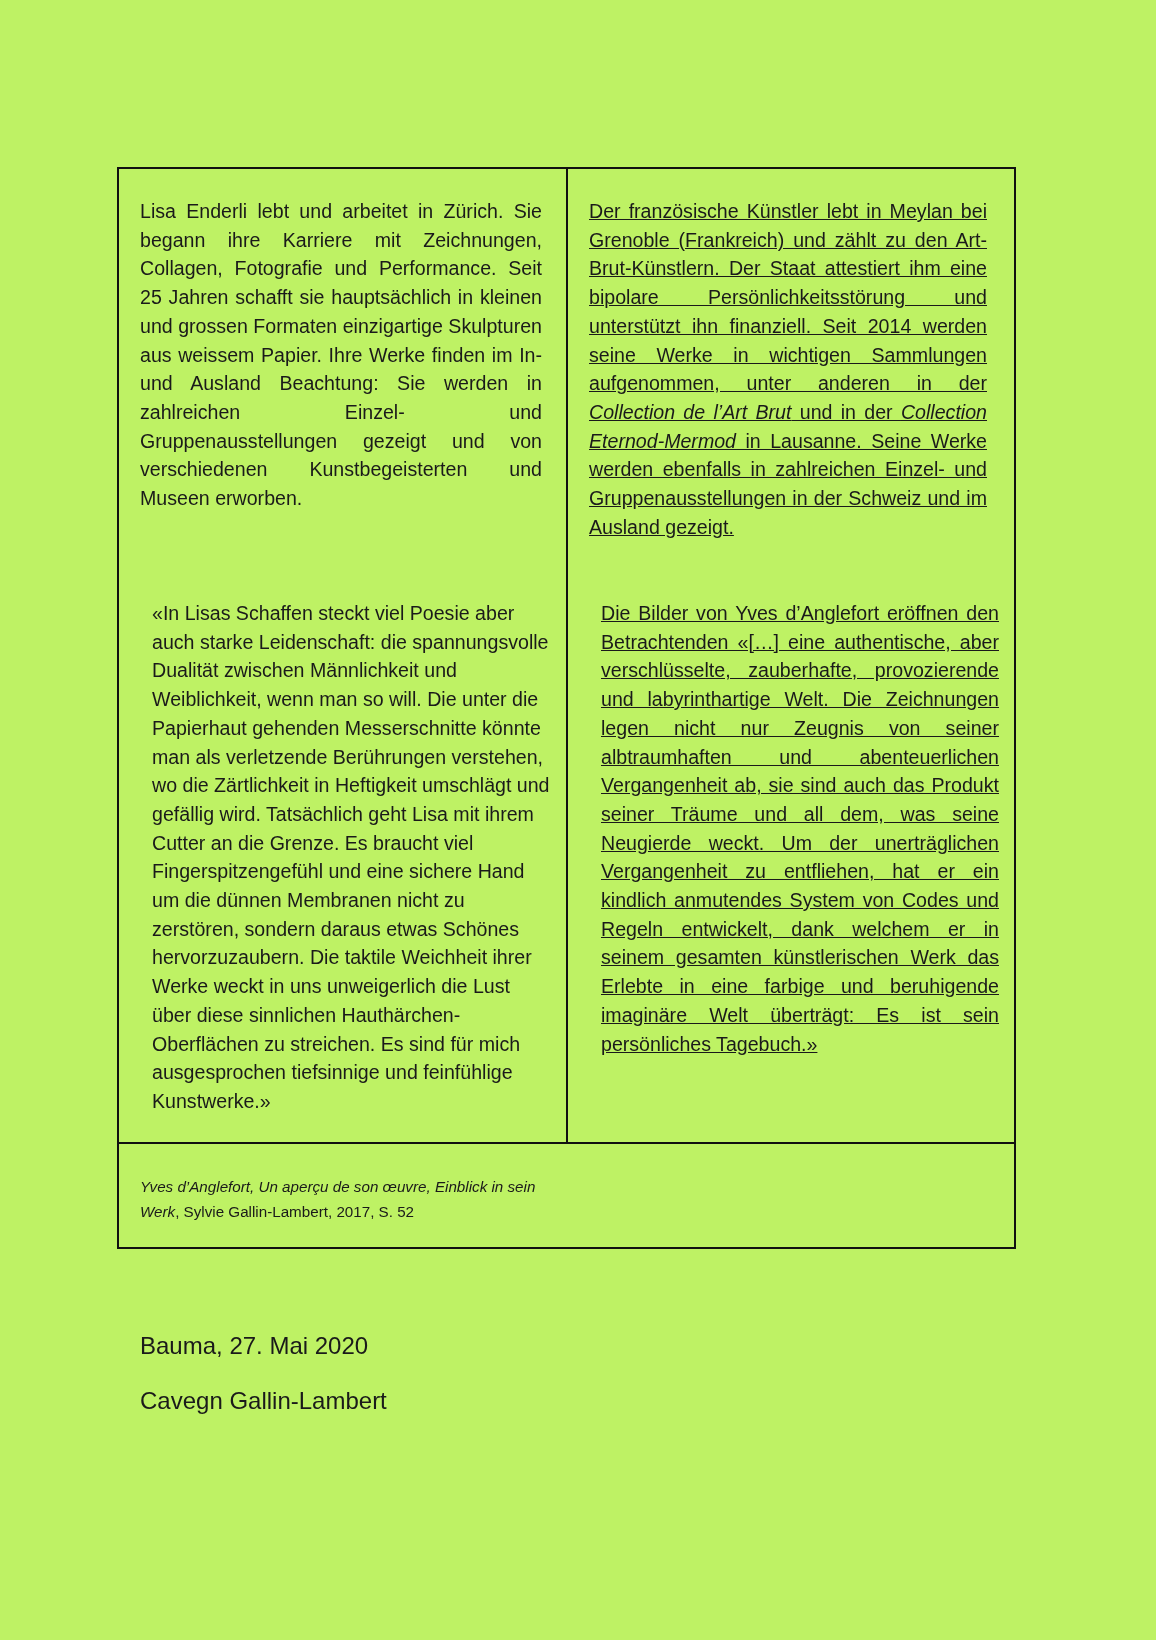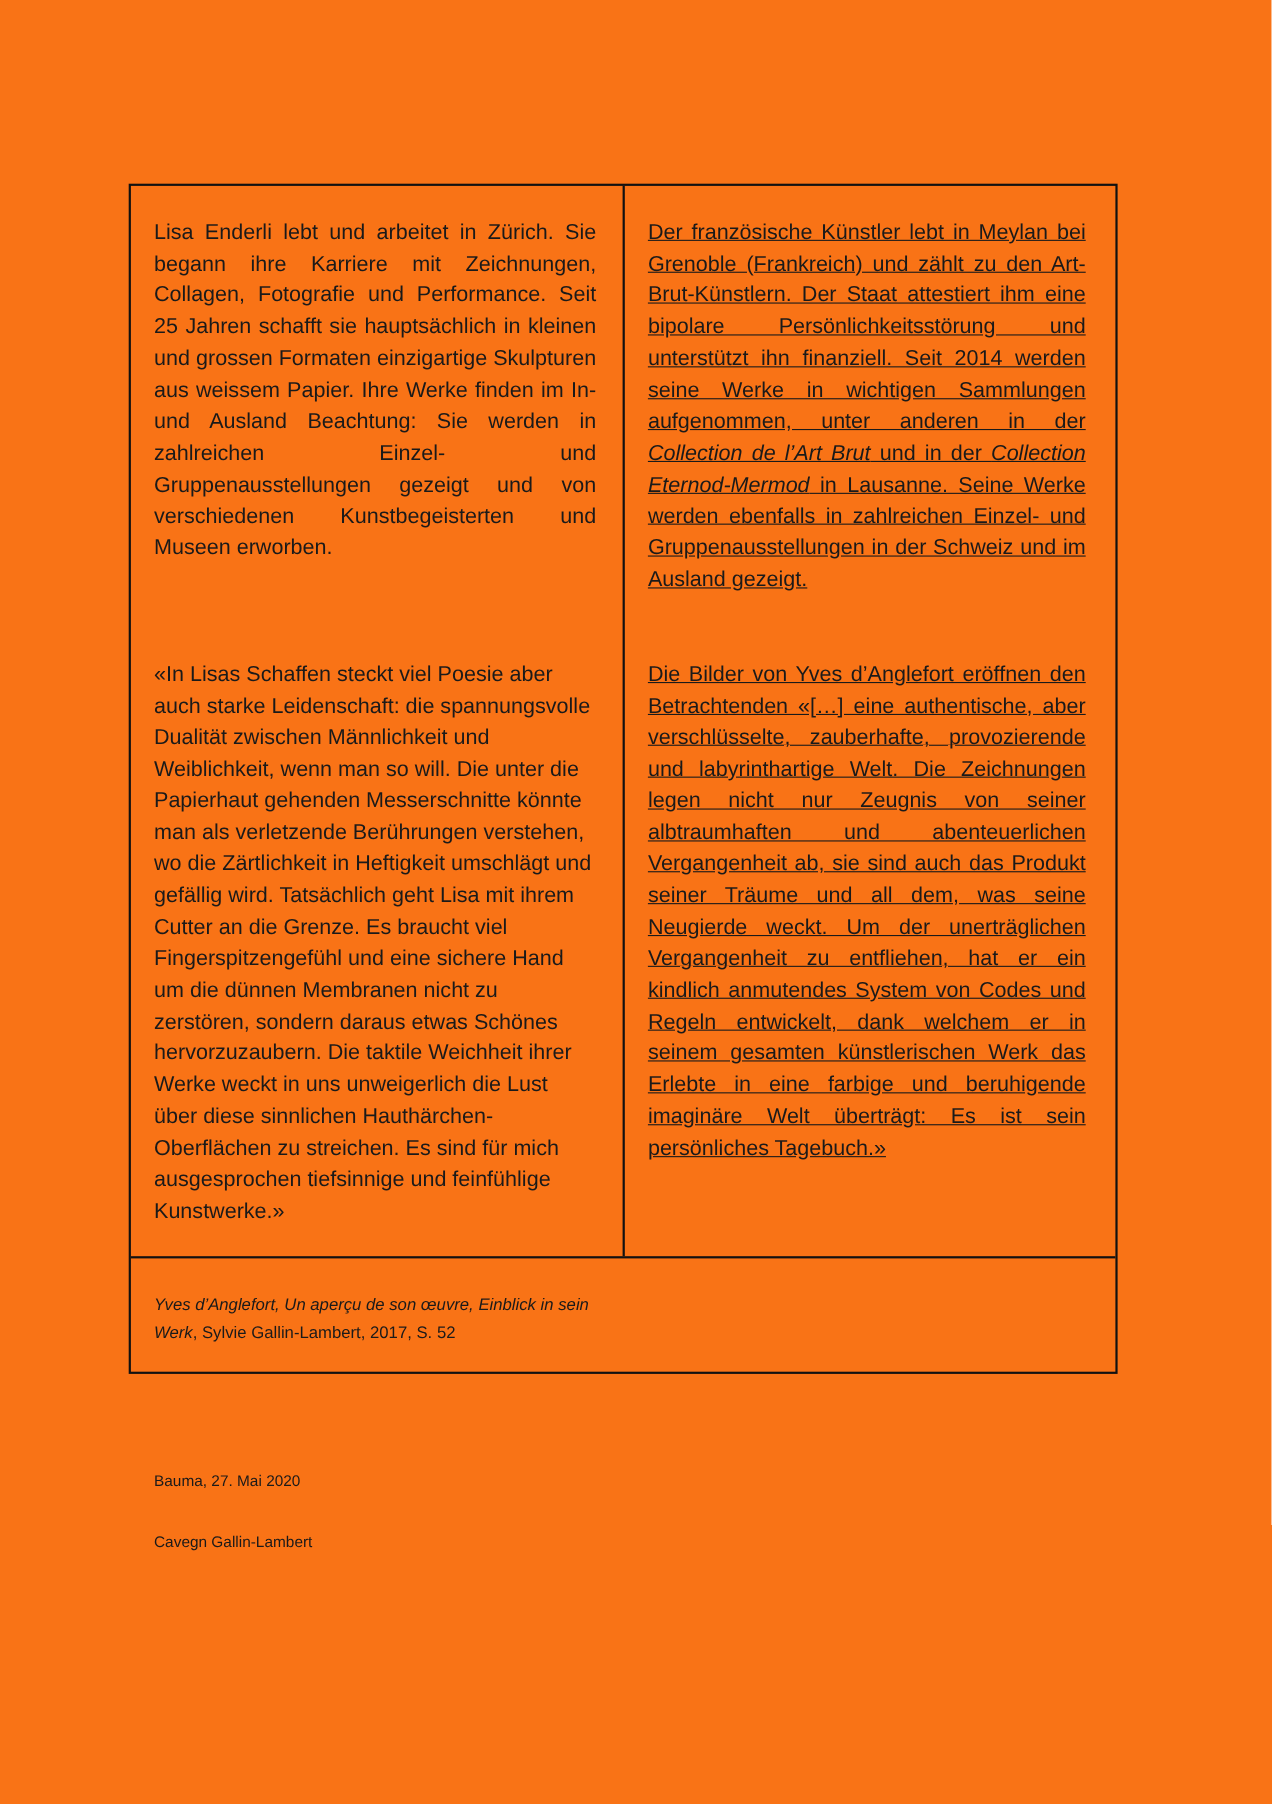--- a/index.html
+++ b/index.html
@@ -1,33 +1,33 @@
 <!DOCTYPE html>
 <html><head>
 <meta charset="utf-8">
 <style>
   html, body { margin: 0; padding: 0; background: #ffffff; }
   body { width: 1156px; height: 1640px; position: relative; font-family: "Liberation Sans", sans-serif; color: #1a1a1a; }
-  .page { position: absolute; left: 0; top: 0; width: 1156px; height: 1640px; background: #f97316; }
+  .page { position: absolute; left: 0; top: 0; width: 1156px; height: 1640px; background: #bef264; }
   .table { position: absolute; left: 117px; top: 167px; width: 899px; border: 2px solid #111; box-sizing: border-box; }
   .row { display: flex; }
   .row.top { height: 973px; border-bottom: 2px solid #111; }
   .row.bottom { height: 103px; }
   .cell { box-sizing: border-box; width: 50%; position: relative; }
   .cell.left { border-right: 2px solid #111; width: 449px; }
   .cell.right { width: 446px; }
   .para { font-size: 19.6px; line-height: 28.7px; text-align: justify; margin: 0; hyphens: manual; }
   .cell.left .para { position: absolute; left: 21px; width: 402px; }
   .cell.right .para { position: absolute; left: 21px; width: 398px; text-decoration: underline; }
   .p1 { top: 28px; }
-  .p2 { top: 430px; }
+  .p2 { top: 430px; margin-left: 12px; }
   .p2.left-quote { text-align: left; }
   .cite { position: absolute; left: 21px; top: 30px; width: 400px; font-size: 15.2px; line-height: 25px; text-align: left; }
   em { font-style: italic; }
-  .signoff { position: absolute; left: 140px; font-size: 14px; line-height: 28px; }
+  .signoff { position: absolute; left: 140px; font-size: 24px; line-height: 28px; }
   .place-date { top: 1332px; }
   .signature { top: 1387px; }
 </style>
 </head>
 <body>
 
 <div class="page">
   <div class="table">
     <div class="row top">
       <div class="cell left">

